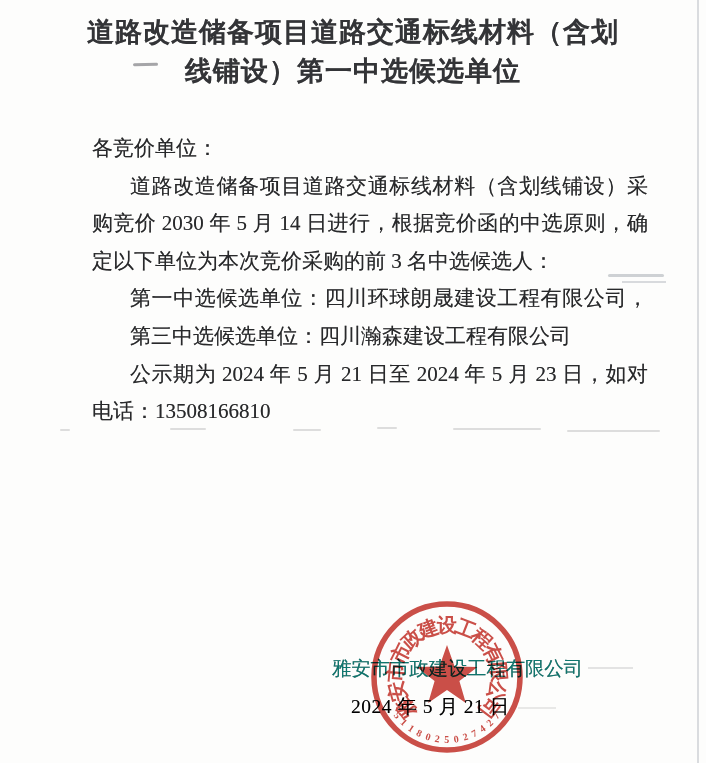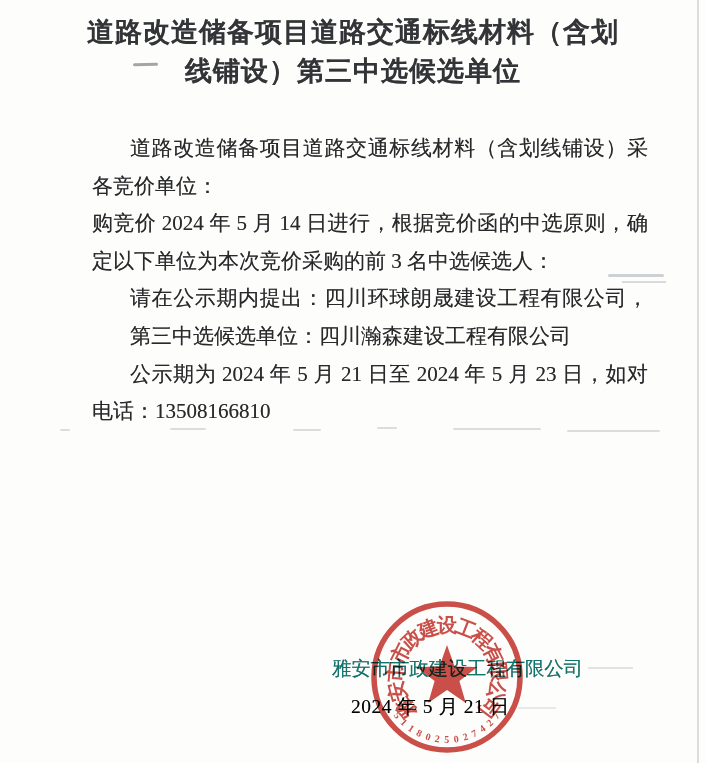--- a/index.html
+++ b/index.html
@@ -77,42 +77,42 @@
   .ghost1{left:588px;top:667px;width:45px;height:2px;background:#c9c9c9;opacity:.5;}
   .ghost2{left:518px;top:707px;width:38px;height:2px;background:#cfcfcf;opacity:.45;}
 </style>
 </head>
 <body>
 
 <div class="page">
 
   <div class="doc-title">
     <div>道路改造储备项目道路交通标线材料（含划</div>
-    <div>线铺设）第三中选候选单位</div>
+    <div>线铺设）第一中选候选单位</div>
   </div>
 
   <div class="artifact title-dash"></div>
   <div class="artifact edge-line"></div>
   <div class="artifact fold f1"></div>
   <div class="artifact fold f2"></div>
   <div class="artifact fold f3"></div>
   <div class="artifact fold f4"></div>
   <div class="artifact fold f5"></div>
   <div class="artifact fold f6"></div>
   <div class="artifact smudge1"></div>
   <div class="artifact smudge2"></div>
   <div class="artifact ghost1"></div>
   <div class="artifact ghost2"></div>
 
   <div class="doc-body">
+    <div class="line">各竞价单位：</div>
     <div class="line ind j">道路改造储备项目道路交通标线材料（含划线铺设）采</div>
-    <div class="line">各竞价单位：</div>
-    <div class="line j">购竞价 2024 年 5 月 14 日进行，根据竞价函的中选原则，确</div>
+    <div class="line j">购竞价 2030 年 5 月 14 日进行，根据竞价函的中选原则，确</div>
     <div class="line">定以下单位为本次竞价采购的前 3 名中选候选人：</div>
-    <div class="line ind j">请在公示期内提出：四川环球朗晟建设工程有限公司，</div>
+    <div class="line ind j">第一中选候选单位：四川环球朗晟建设工程有限公司，</div>
     <div class="line ind">第三中选候选单位：四川瀚森建设工程有限公司</div>
     <div class="line ind j">公示期为 2024 年 5 月 21 日至 2024 年 5 月 23 日，如对</div>
     <div class="line">电话：13508166810</div>
   </div>
 
   <div class="sig-company">雅安市市政建设工程有限公司</div>
   <div class="sig-date">2024 年 5 月 21 日</div>
 
   <svg class="stamp" id="seal-svg" viewBox="-95 -95 190 190" xmlns="http://www.w3.org/2000/svg">
     <circle class="seal-ring" cx="0" cy="0" r="73"></circle>

